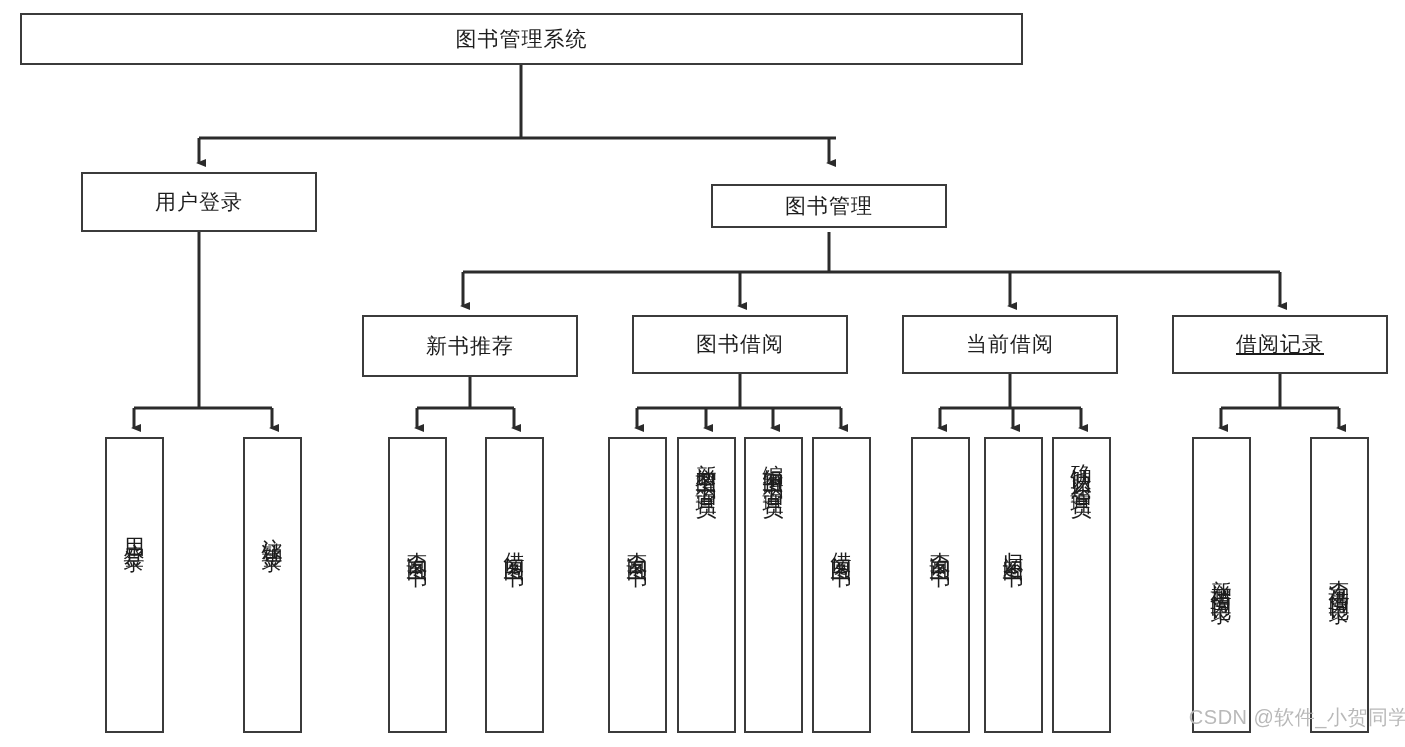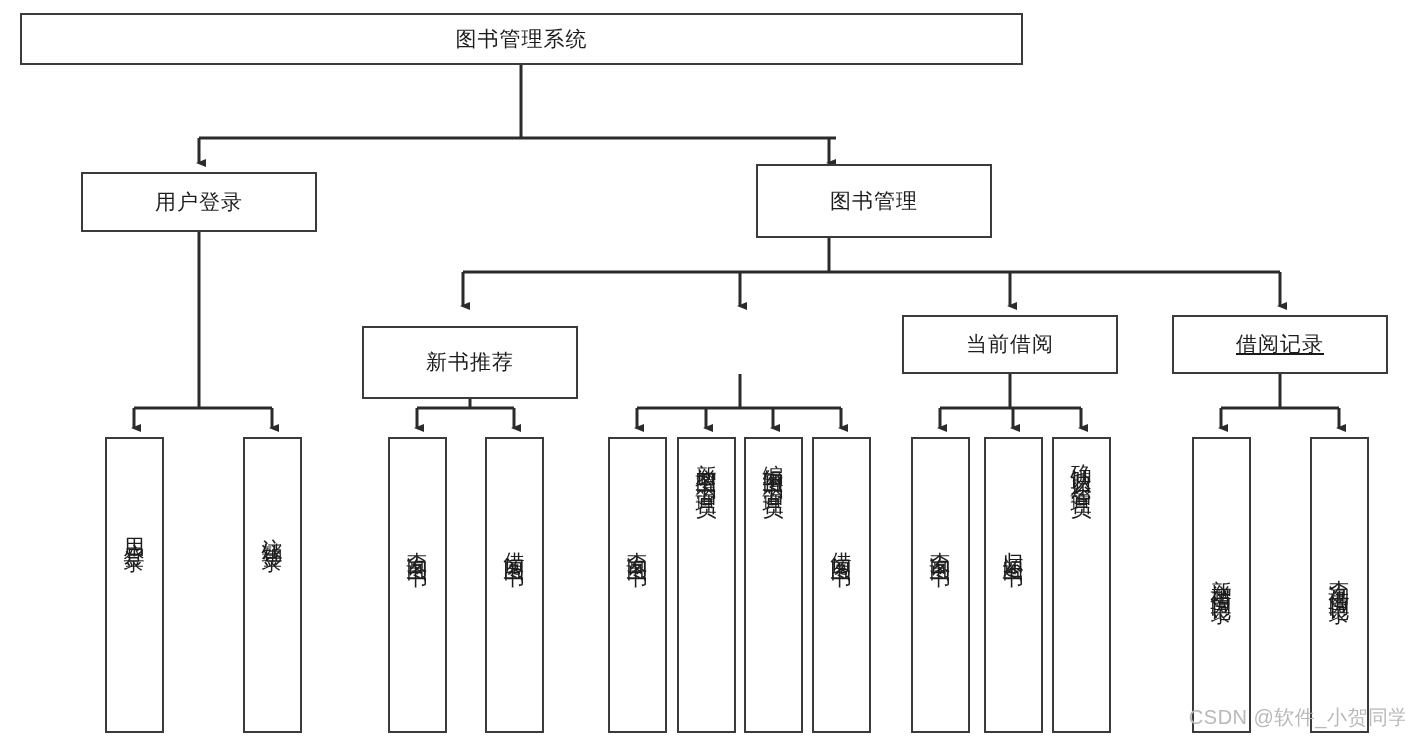--- a/index.html
+++ b/index.html
@@ -112,26 +112,29 @@
     </g>
   </svg>
 
   <div class="node" id="node-root" style="left: 20px; top: 13px; width: 1003px; height: 52px;">
     <span class="label">图书管理系统</span>
   </div>
 
   <div class="node" id="node-l2-0" style="left: 81px; top: 172px; width: 236px; height: 60px;">
     <span class="label">用户登录</span>
   </div>
-  <div class="node" id="node-l2-1" style="left: 711px; top: 164px; width: 236px; height: 74px; margin-left: 45px;">
+  <div class="node" id="node-l2-1" style="left: 711px; top: 184px; width: 236px; height: 44px;">
     <span class="label">图书管理</span>
   </div>
 
-  <div class="node" id="node-l3-0" style="left: 362px; top: 315px; width: 216px; height: 73px; margin-top: 11px;">
+  <div class="node" id="node-l3-0" style="left: 362px; top: 315px; width: 216px; height: 62px;">
     <span class="label">新书推荐</span>
+  </div>
+  <div class="node" id="node-l3-1" style="left: 632px; top: 315px; width: 216px; height: 59px;">
+    <span class="label">图书借阅</span>
   </div>
   <div class="node" id="node-l3-2" style="left: 902px; top: 315px; width: 216px; height: 59px; justify-content: center;">
     <span class="label">当前借阅</span>
   </div>
   <div class="node" id="node-l3-3" style="left: 1172px; top: 315px; width: 216px; height: 59px; text-decoration: underline;">
     <span class="label">借阅记录</span>
   </div>
 
   <div class="node leaf mid" id="leaf-0" style="left: 105px; top: 437px; width: 59px; height: 296px;">
     <span class="label">用户登录</span>

